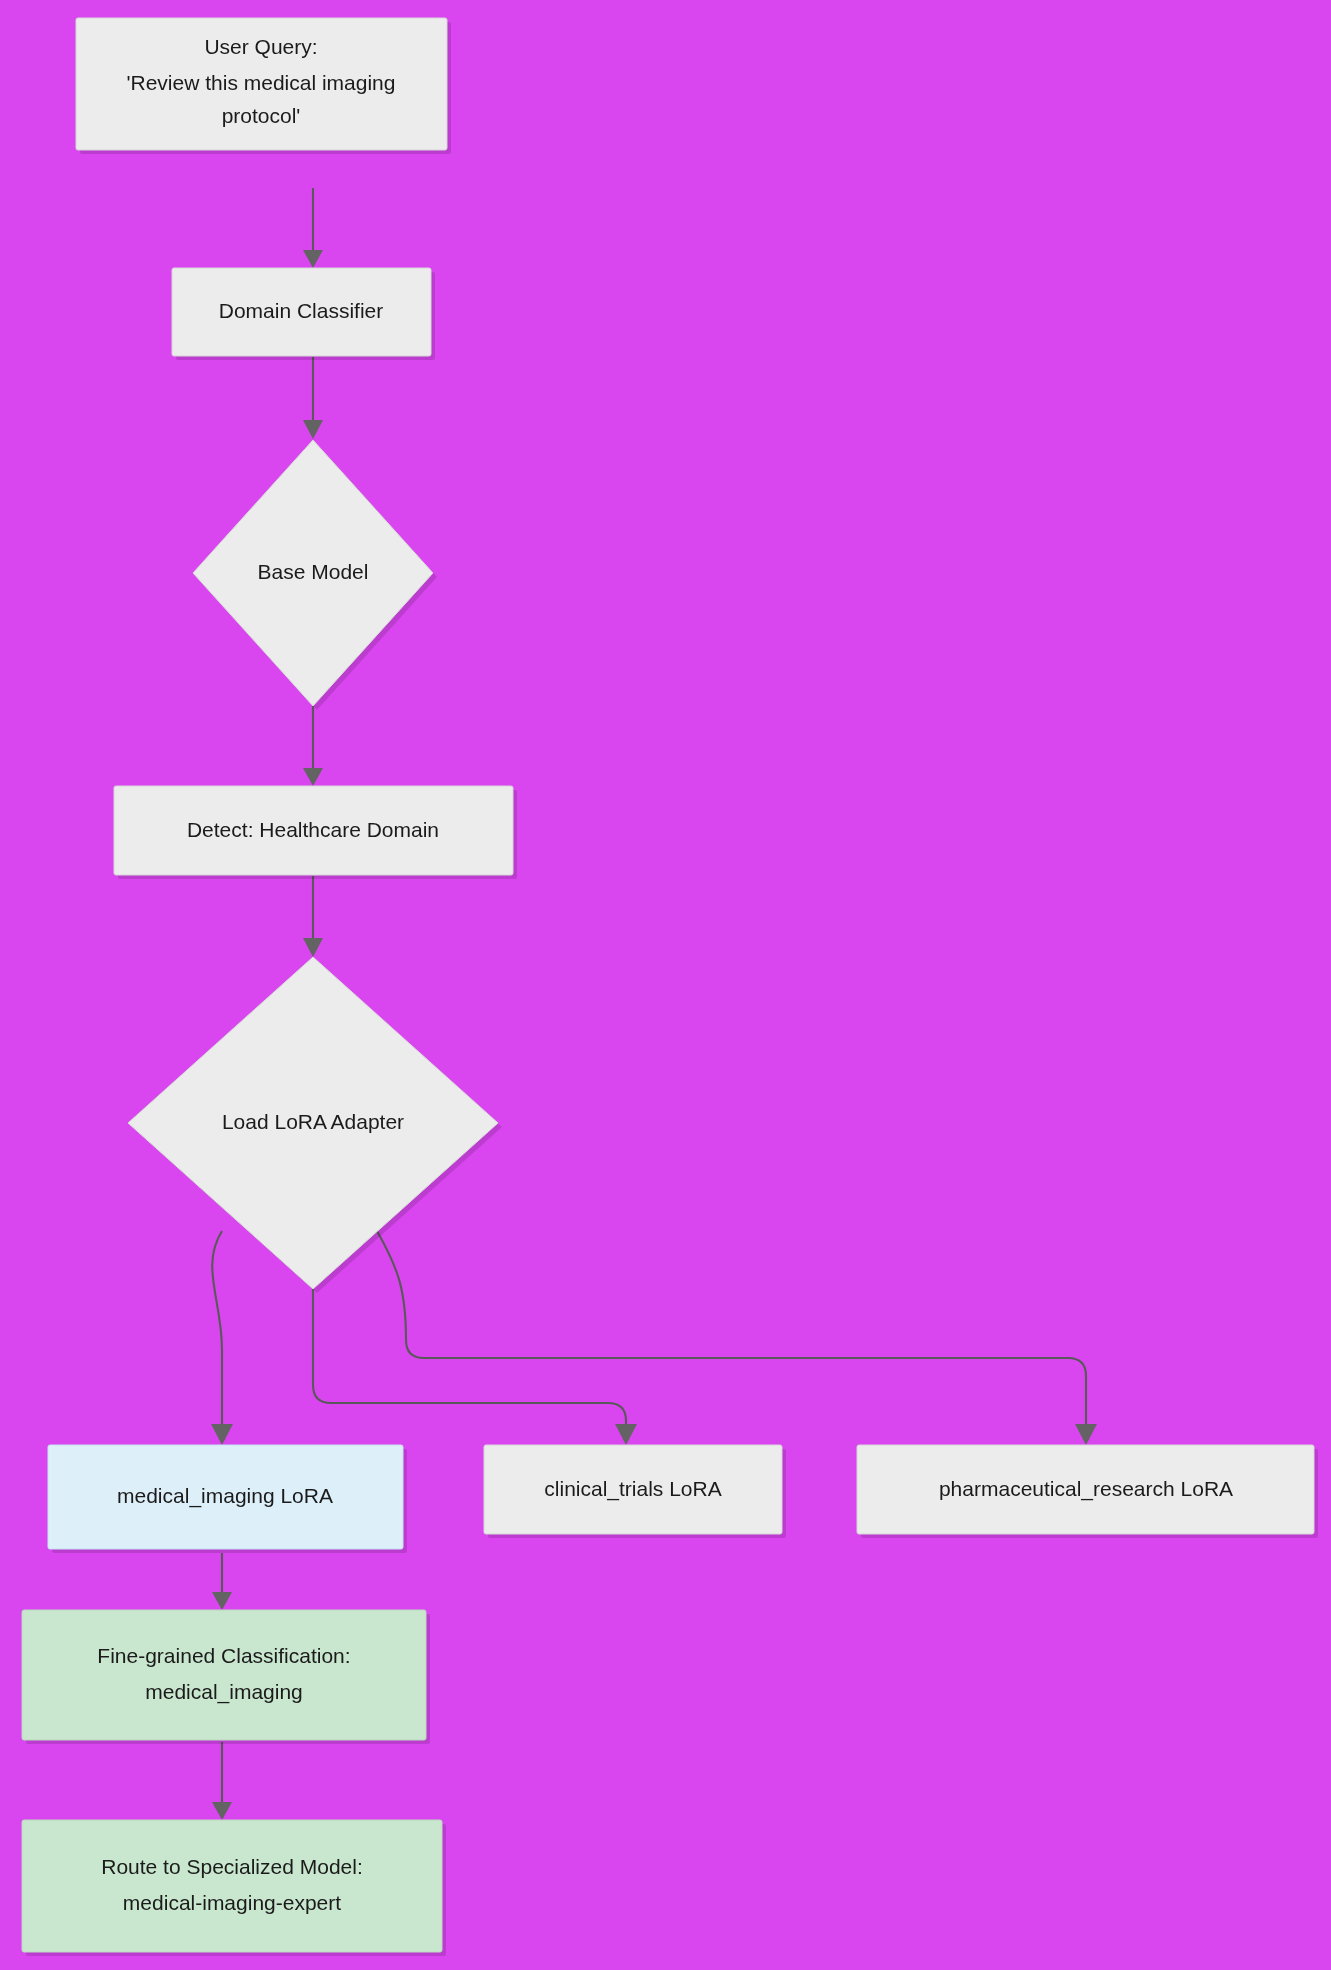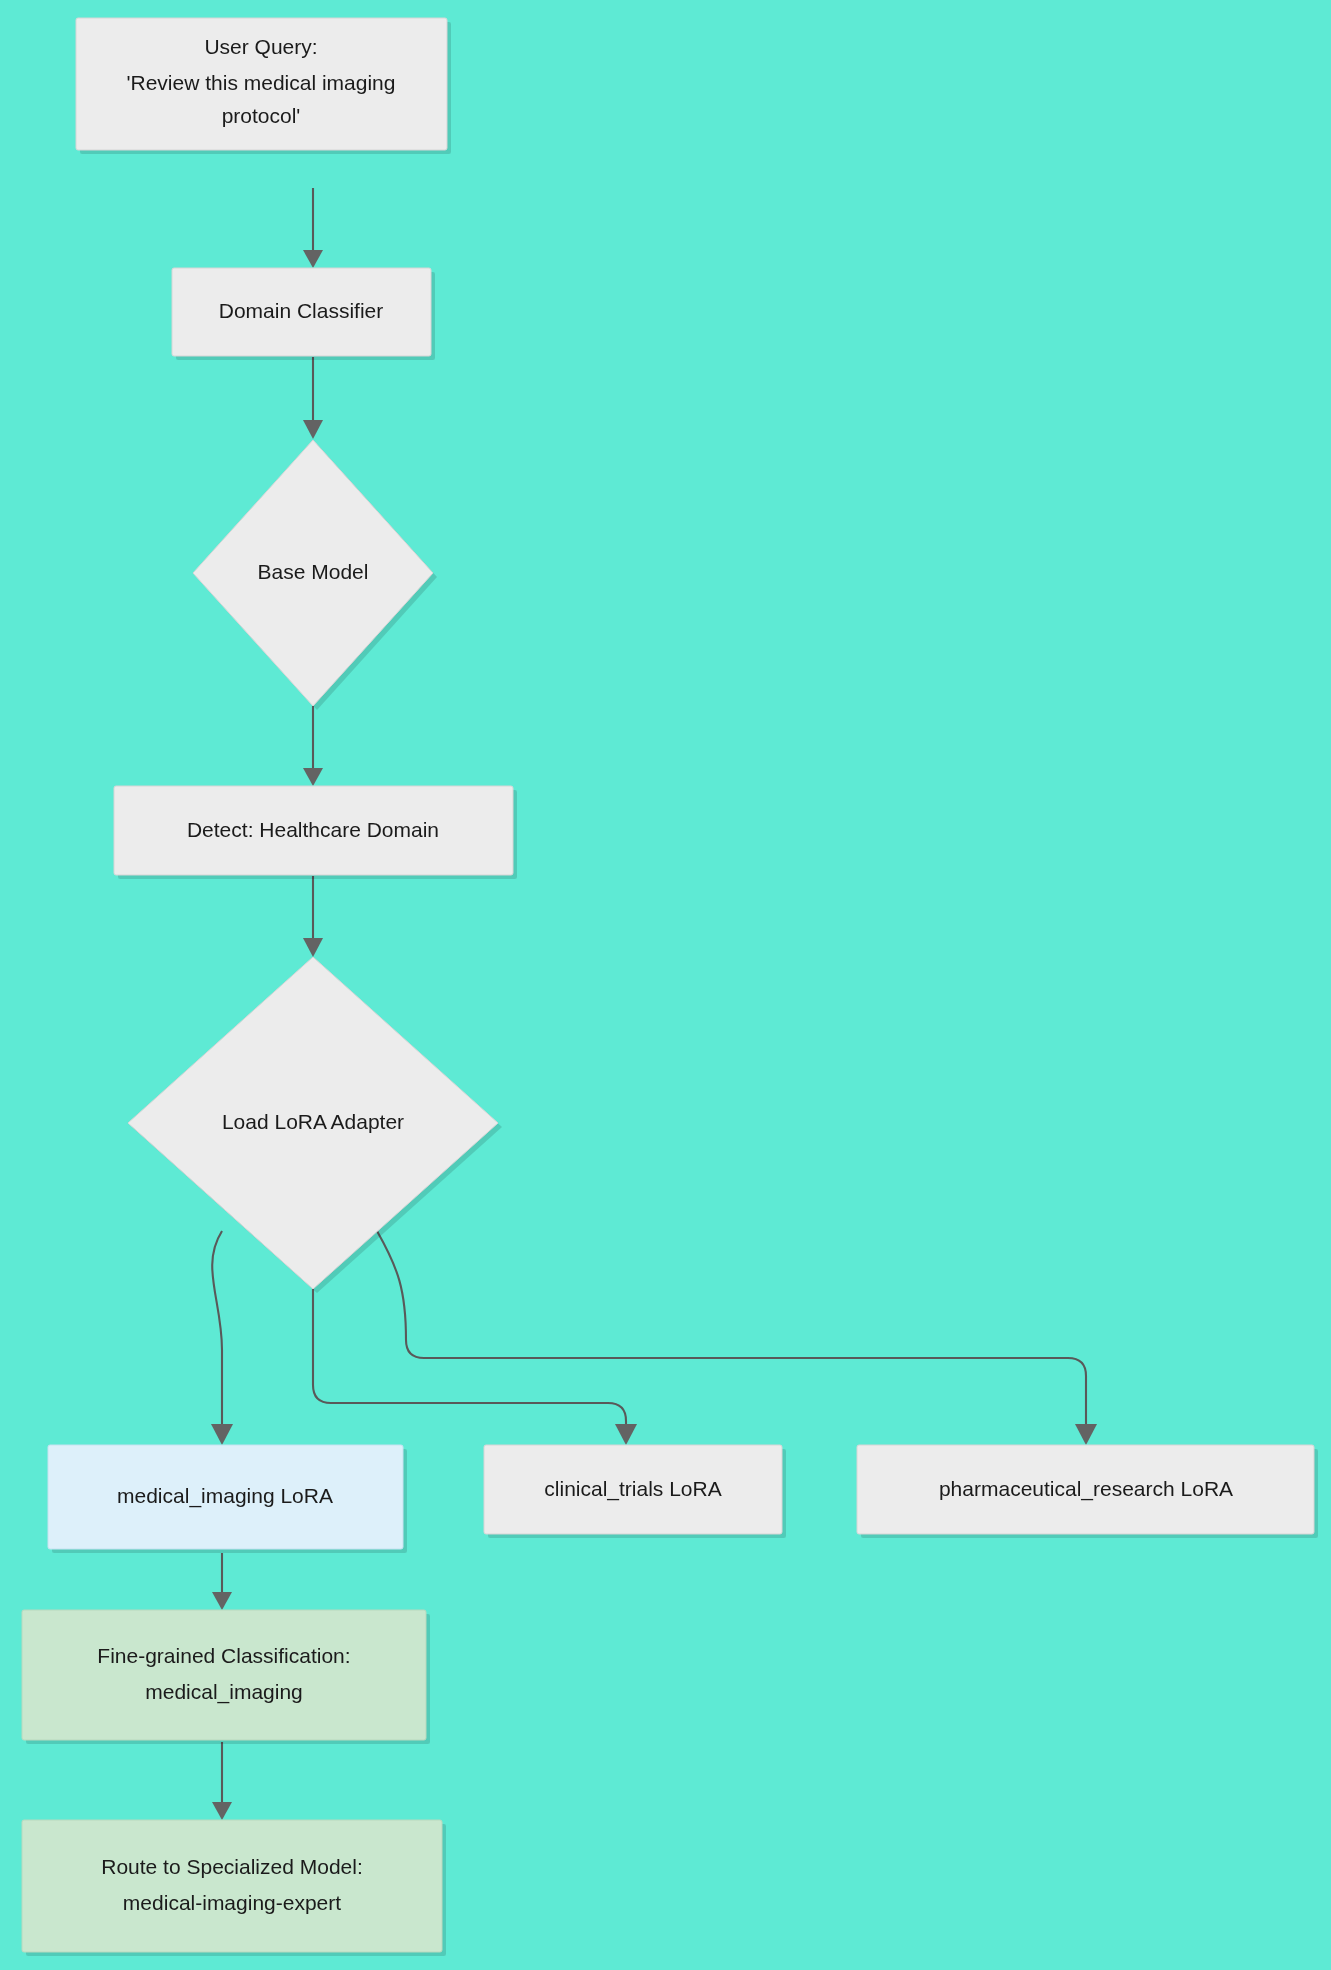--- a/index.html
+++ b/index.html
@@ -10,21 +10,21 @@
   body {
     width: 1331px;
     height: 1970px;
     font-family: "Liberation Sans", sans-serif;
     overflow: hidden;
   }
   #flowchart-root {
     position: relative;
     width: 1331px;
     height: 1970px;
-    background: #5eead4;
+    background: #d946ef;
   }
   svg.diagram {
     display: block;
     width: 1331px;
     height: 1970px;
   }
   .node-shape {
     stroke-width: 1;
   }
   .node-process {

